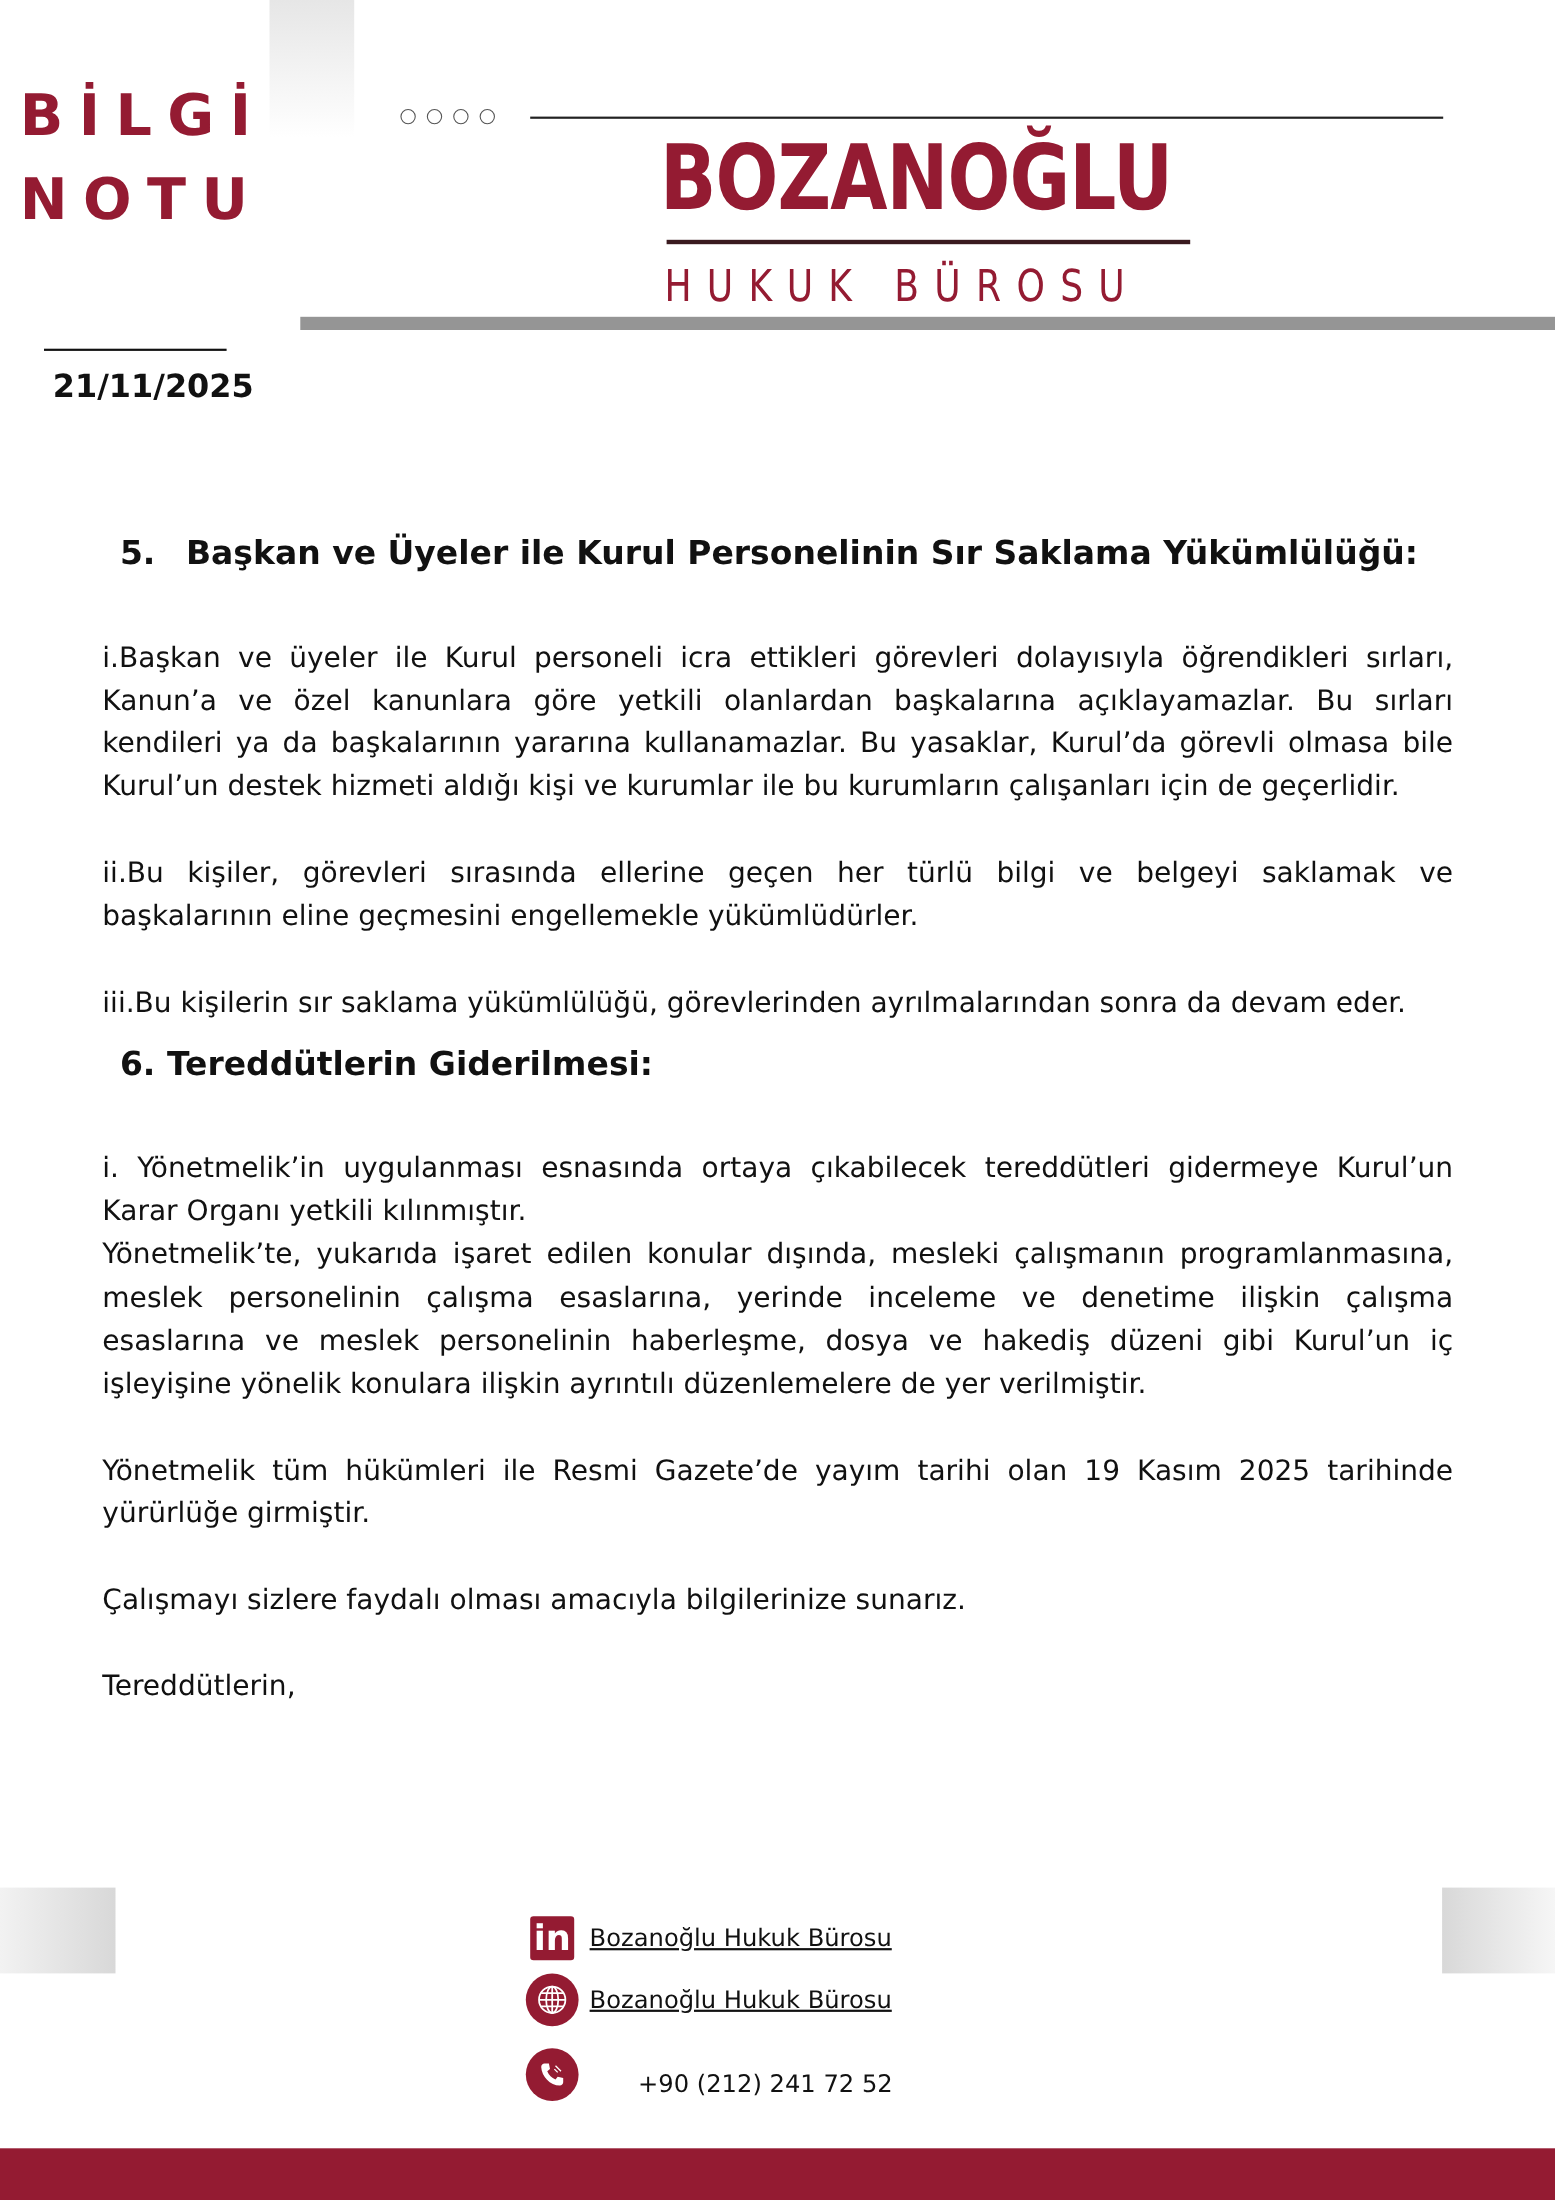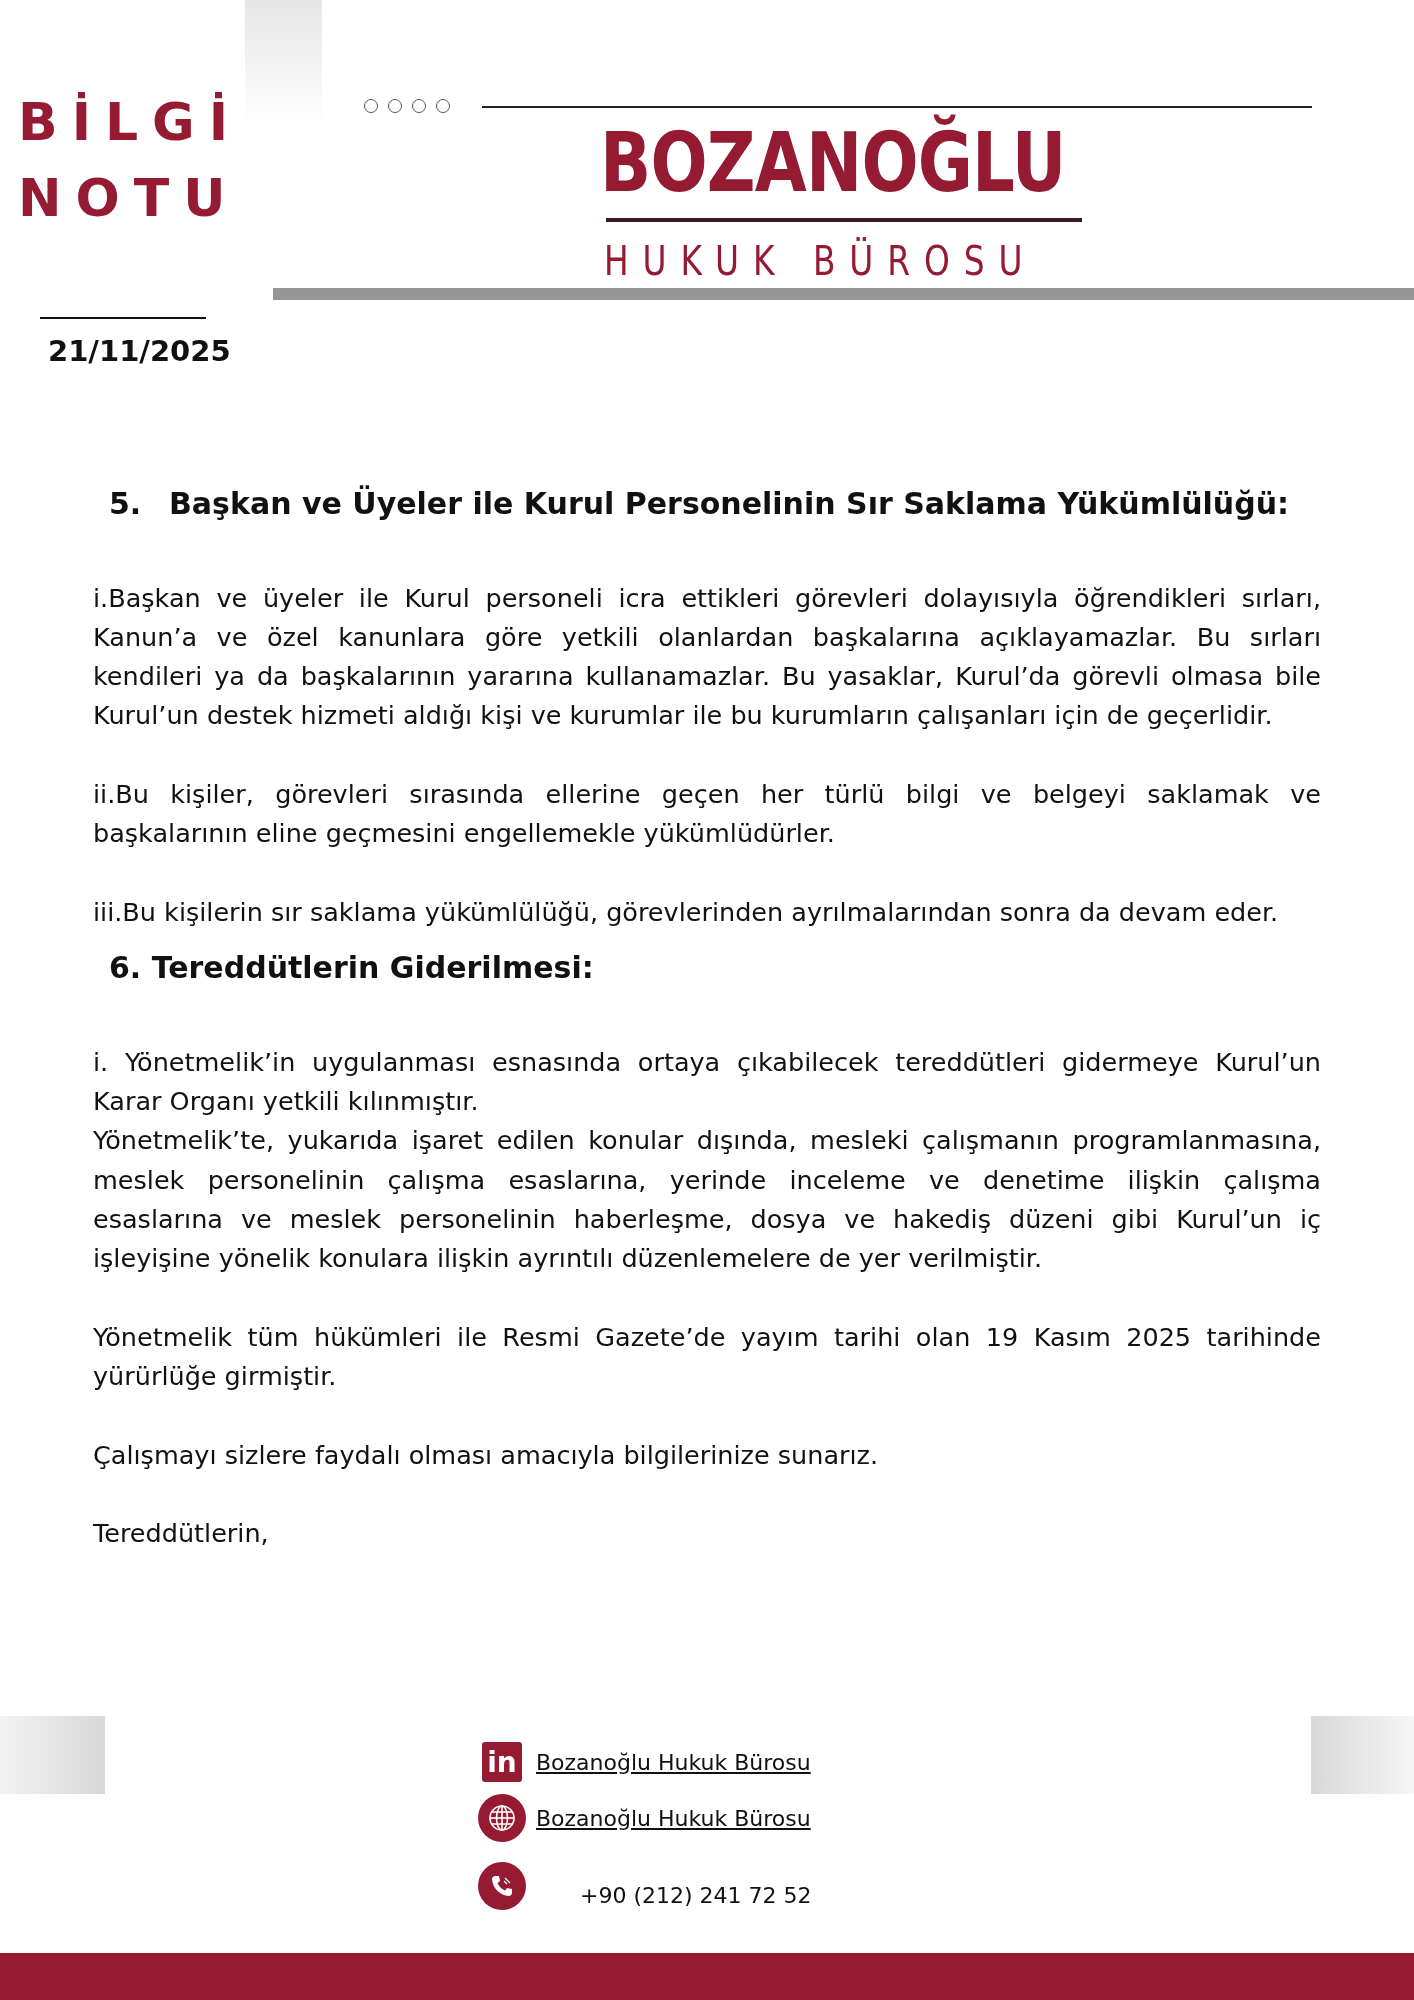--- a/index.html
+++ b/index.html
@@ -7,21 +7,21 @@
     width: 1414px; height: 2000px; position: relative; overflow: hidden;
     background: #ffffff; color: #111111;
     font-family: "Liberation Sans", sans-serif;
   }
   .abs { position: absolute; }
   .deco-top-grad {
     left: 245px; top: 0; width: 77px; height: 125px;
     background: linear-gradient(to bottom, #e6e6e6, #ffffff);
   }
   .bilgi-title {
-    left: 18px; top: 84px; width: 200px;
+    left: 18px; top: 68px; width: 200px;
     color: #941b32; font-weight: bold; font-size: 52px; letter-spacing: 14px;
     line-height: 76px; font-family: "DejaVu Sans", sans-serif;
   }
   .bilgi-title div { white-space: nowrap; }
   .dots { left: 364px; top: 99px; display: flex; gap: 10px; }
   .dot { width: 14px; height: 14px; border: 1.5px solid #555; border-radius: 50%; box-sizing: border-box; }
   .top-line { left: 482px; top: 106px; width: 830px; height: 2px; background: #222; }
   .logo-main {
     left: 600px; top: 118px; width: 490px; text-align: center;
     color: #941b32; font-weight: bold; font-size: 82px; line-height: 90px;
@@ -48,21 +48,21 @@
   .content h2 { margin: 16px; font-size: 30px; font-weight: bold; line-height: 39.3px; }
   .content h2 .num { display: inline-block; width: 60px; }
 
   .foot-grad-l { left: 0; top: 1716px; width: 105px; height: 78px; background: linear-gradient(to right, #f2f2f2, #d8d8d8); }
   .foot-grad-r { left: 1311px; top: 1716px; width: 103px; height: 78px; background: linear-gradient(to right, #d8d8d8, #f6f6f6); }
   .contact { left: 478px; display: flex; align-items: center; }
   .contact .ic {
     width: 48px; height: 48px; background: #941b32; color: #fff;
     display: flex; align-items: center; justify-content: center; flex: none;
   }
-  .ic.sq { width: 40px; height: 40px; border-radius: 3px; margin: 0 4px; font-weight: bold; font-size: 28px; font-family: "DejaVu Sans", sans-serif; }
+  .ic.sq { width: 40px; height: 40px; border-radius: 3px; margin: 0 4px; font-weight: bold; font-size: 32px; font-family: "DejaVu Sans", sans-serif; }
   .ic.round { border-radius: 50%; }
   .contact .txt { margin-left: 10px; font-size: 22px; font-family: "DejaVu Sans", sans-serif; color: #111; }
   .contact a.txt { text-decoration: underline; color: #111; }
   .c1 { top: 1742px; }
   .c2 { top: 1794px; }
   .c3 { top: 1862px; }
   .c3 .txt { margin-left: 54px; margin-top: 18px; }
   .bottom-bar { left: 0; top: 1953px; width: 1414px; height: 47px; background: #941b32; }
 </style>
 </head>

